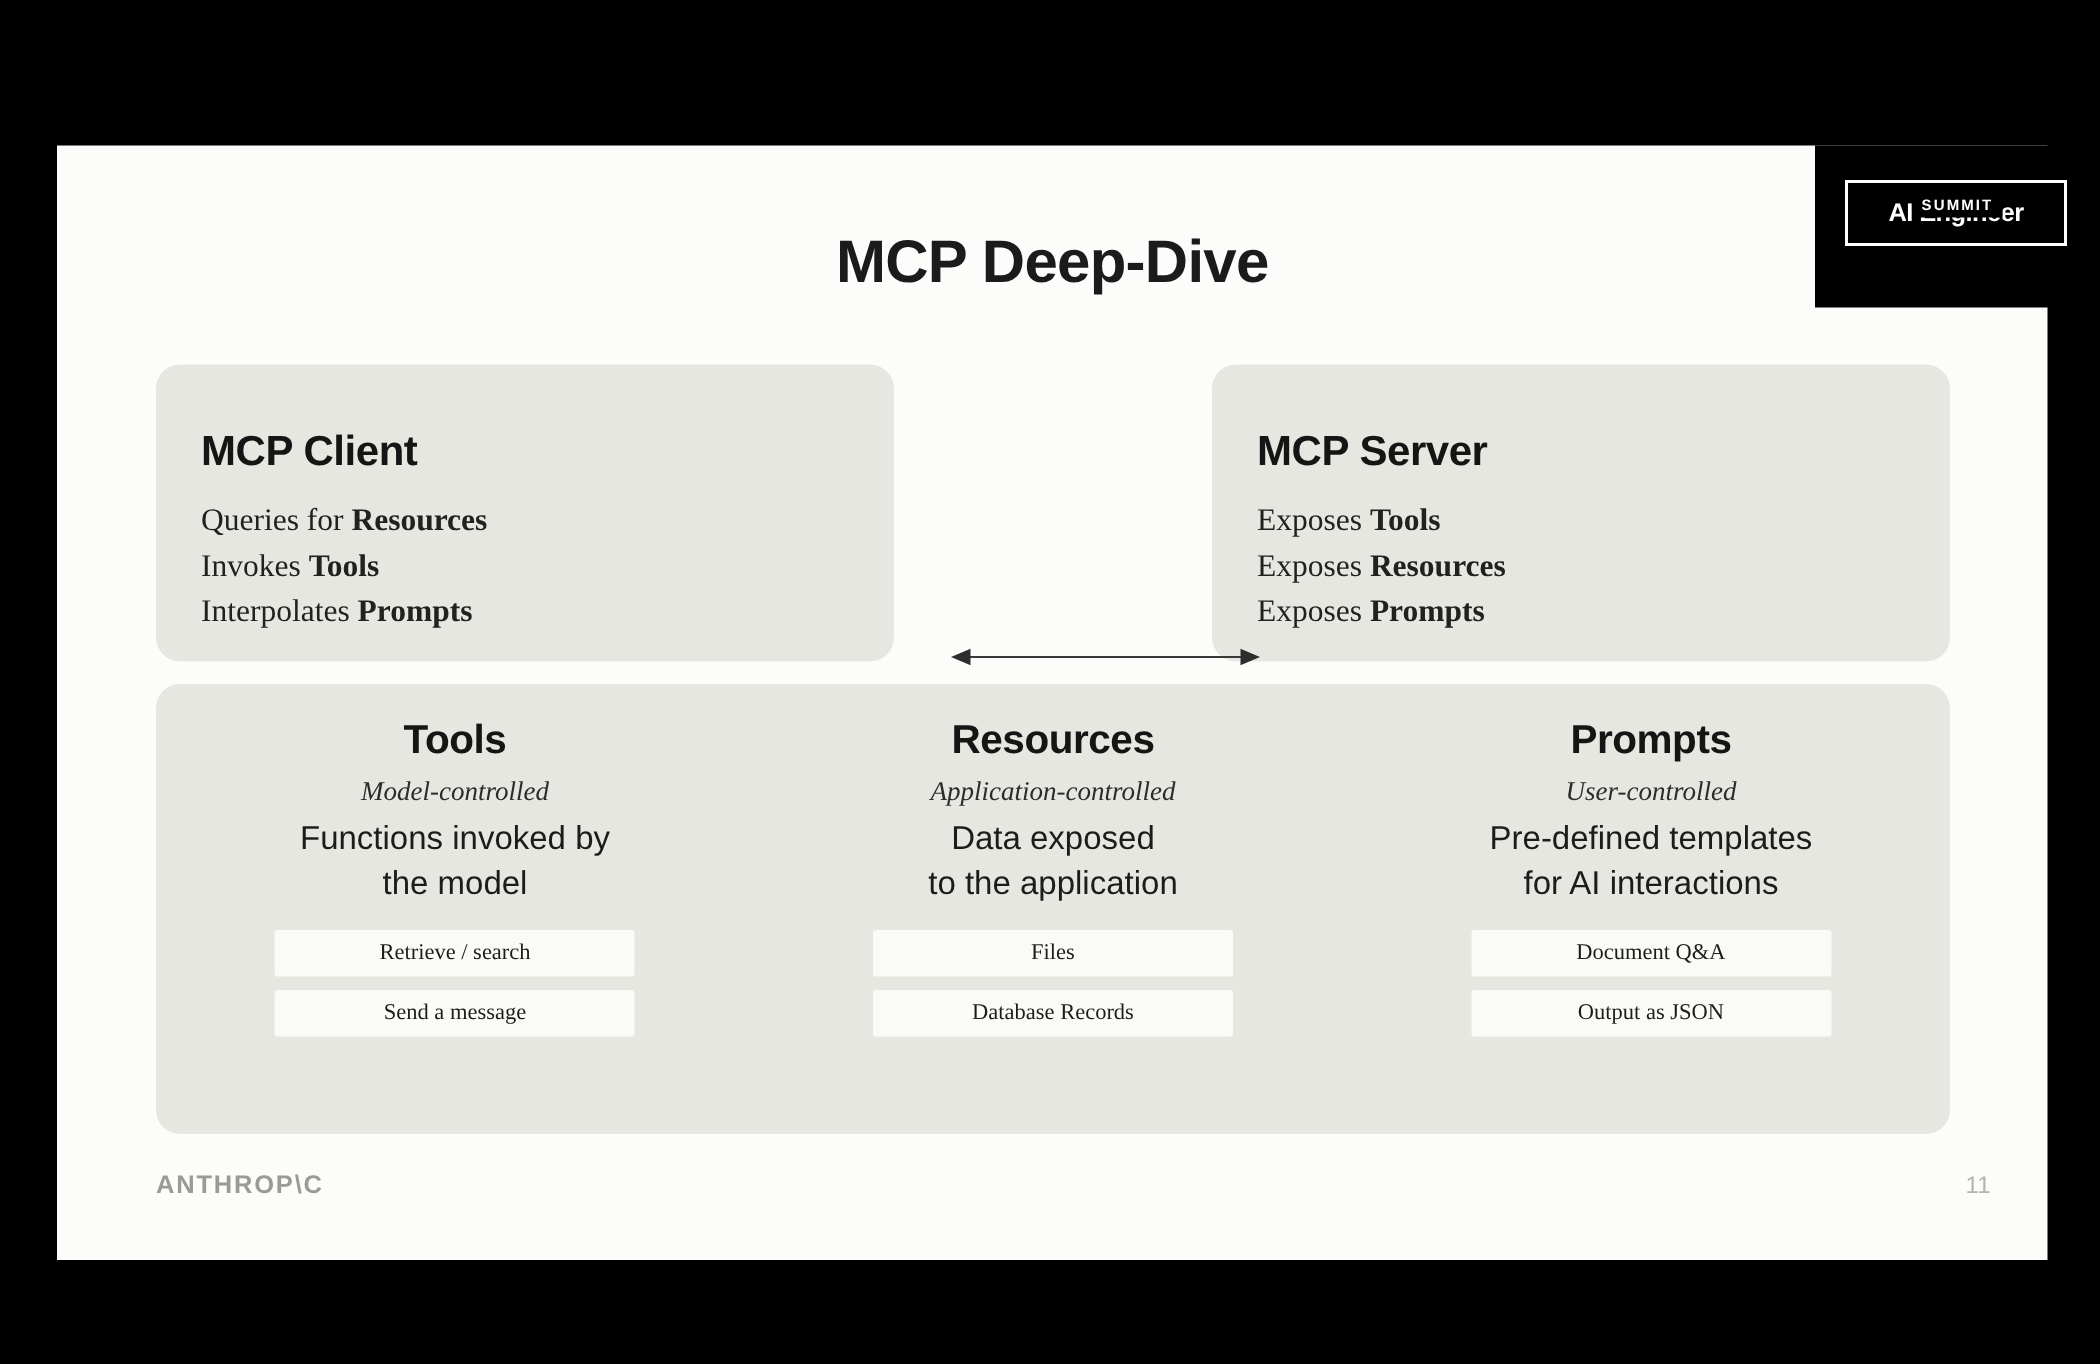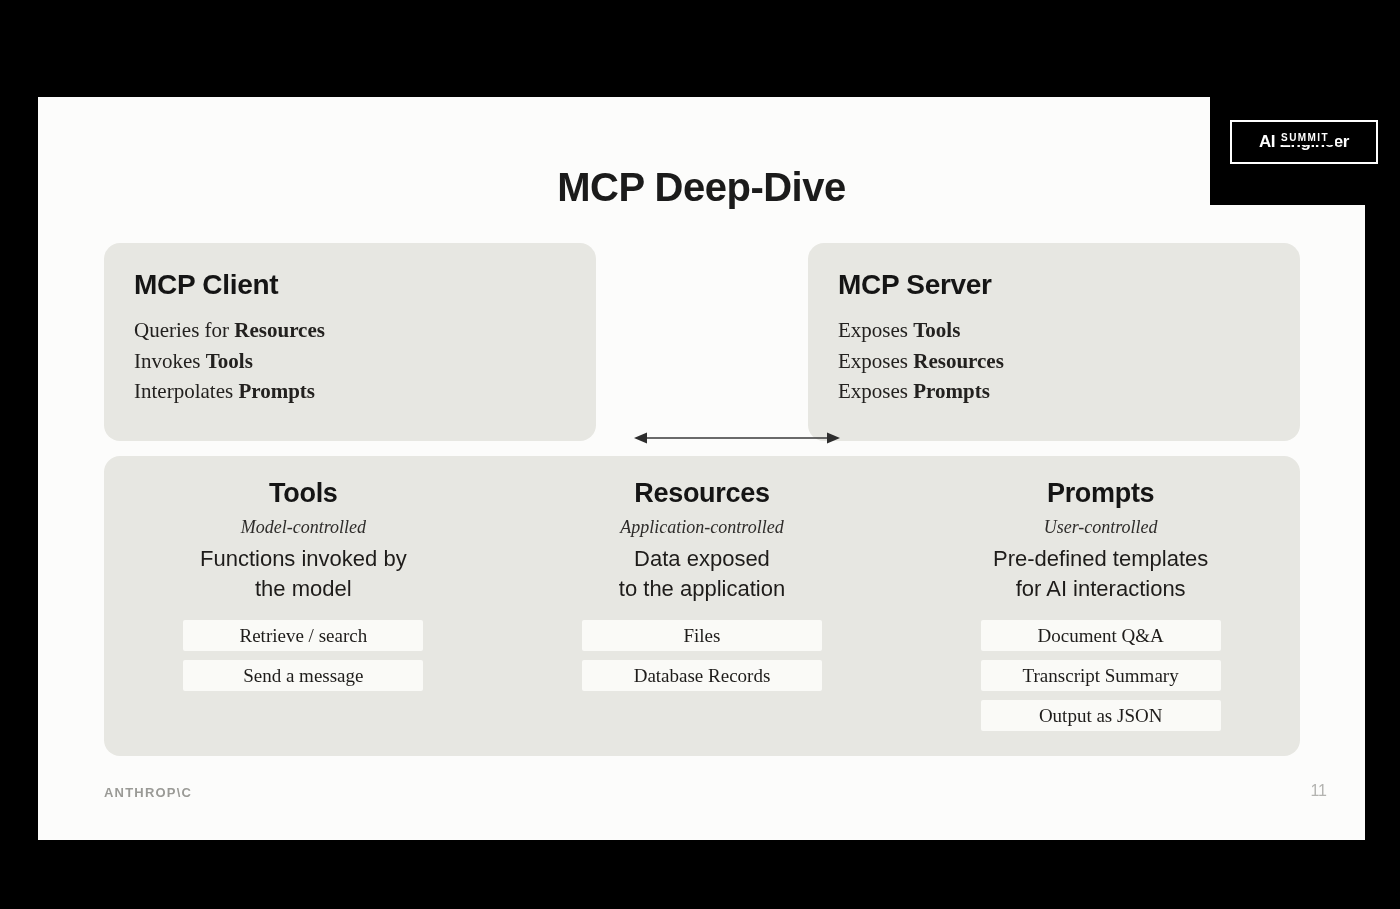--- a/index.html
+++ b/index.html
@@ -22,21 +22,21 @@
     top: 97px;
     width: 1327px;
     height: 743px;
     background: #fcfcfb;
   }
 
   
   .slide-title {
     position: absolute;
     left: 0;
-    top: 68px;
+    top: 56px;
     width: 100%;
     text-align: center;
     font-family: "Liberation Sans", sans-serif;
     font-weight: bold;
     font-size: 40px;
     letter-spacing: -0.5px;
     color: #1b1b1b;
   }
 
   
@@ -47,21 +47,21 @@
     width: 1196px;
     height: 198px;
     display: flex;
     justify-content: space-between;
     align-items: stretch;
   }
   .peer-card {
     width: 492px;
     background: #e7e7e2;
     border-radius: 16px;
-    padding: 26px 30px 0 30px;
+    padding: 42px 30px 0 30px;
     box-sizing: border-box;
   }
   .peer-title {
     font-family: "Liberation Sans", sans-serif;
     font-weight: bold;
     font-size: 28px;
     color: #151515;
     letter-spacing: -0.3px;
     margin-bottom: 14px;
   }
@@ -137,32 +137,32 @@
     gap: 9px;
   }
   .pill {
     width: 240px;
     height: 31px;
     line-height: 31px;
     background: #fafaf7;
     border-radius: 2px;
     text-align: center;
     font-family: "Liberation Serif", serif;
-    font-size: 19px;
+    font-size: 15px;
     color: #1e1c1a;
   }
 
   
   .footer-logo {
     position: absolute;
     left: 66px;
     bottom: 40px;
     font-family: "Liberation Sans", sans-serif;
     font-weight: bold;
-    font-size: 13px;
+    font-size: 17px;
     letter-spacing: 1.2px;
     color: #9a9a96;
   }
   .page-number {
     position: absolute;
     right: 38px;
     bottom: 40px;
     font-family: "Liberation Sans", sans-serif;
     font-size: 16px;
     color: #b3b3b0;
@@ -279,21 +279,20 @@
 
     <div class="col">
       <div class="col-title">Prompts</div>
       <div class="col-control">User-controlled</div>
       <div class="col-desc">
         <div>Pre-defined templates</div>
         <div>for AI interactions</div>
       </div>
       <div class="pill-list">
         <div class="pill">Document Q&amp;A</div>
-        <div class="pill">Transcript Summary</div>
         <div class="pill">Output as JSON</div>
       </div>
     </div>
 
   </div>
 
   <div class="footer-logo">ANTHROP\C</div>
   <div class="page-number">11</div>
 
 </div>

